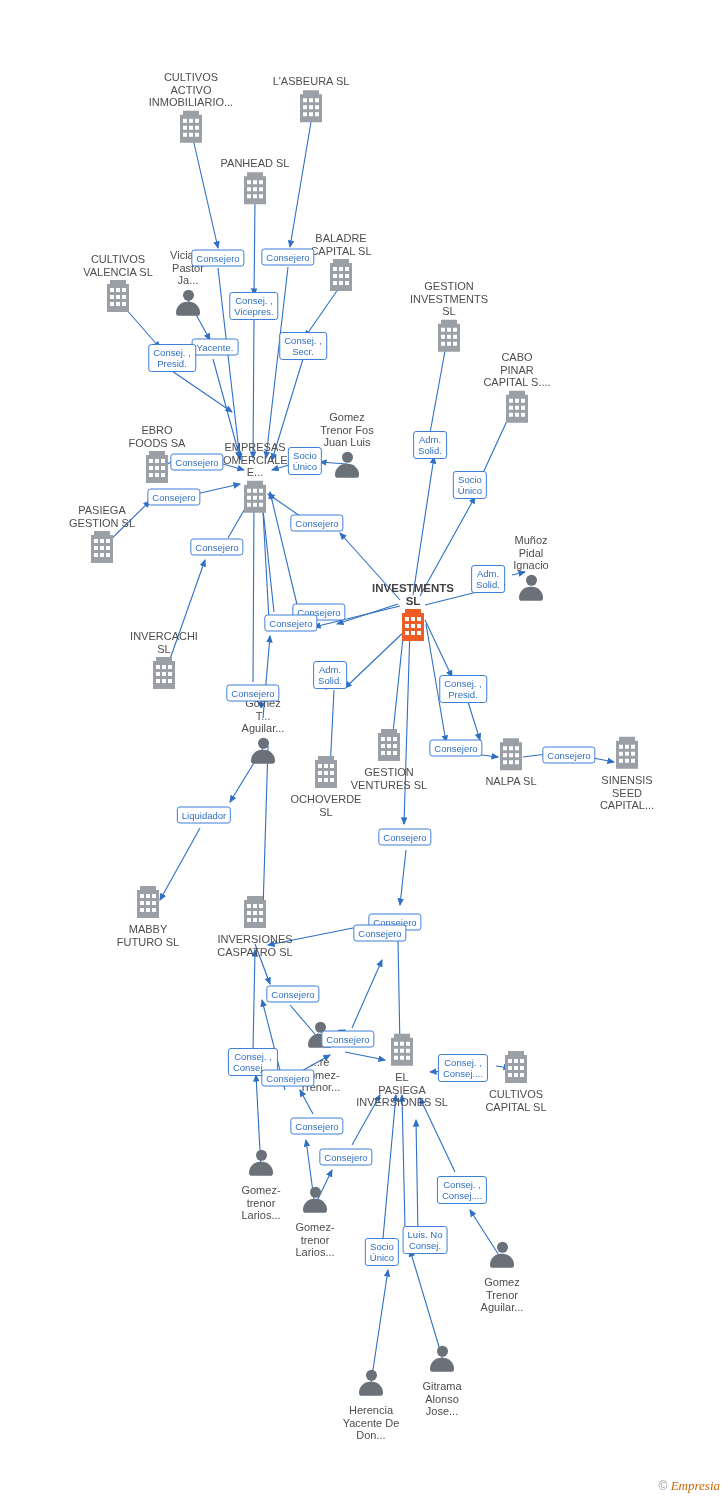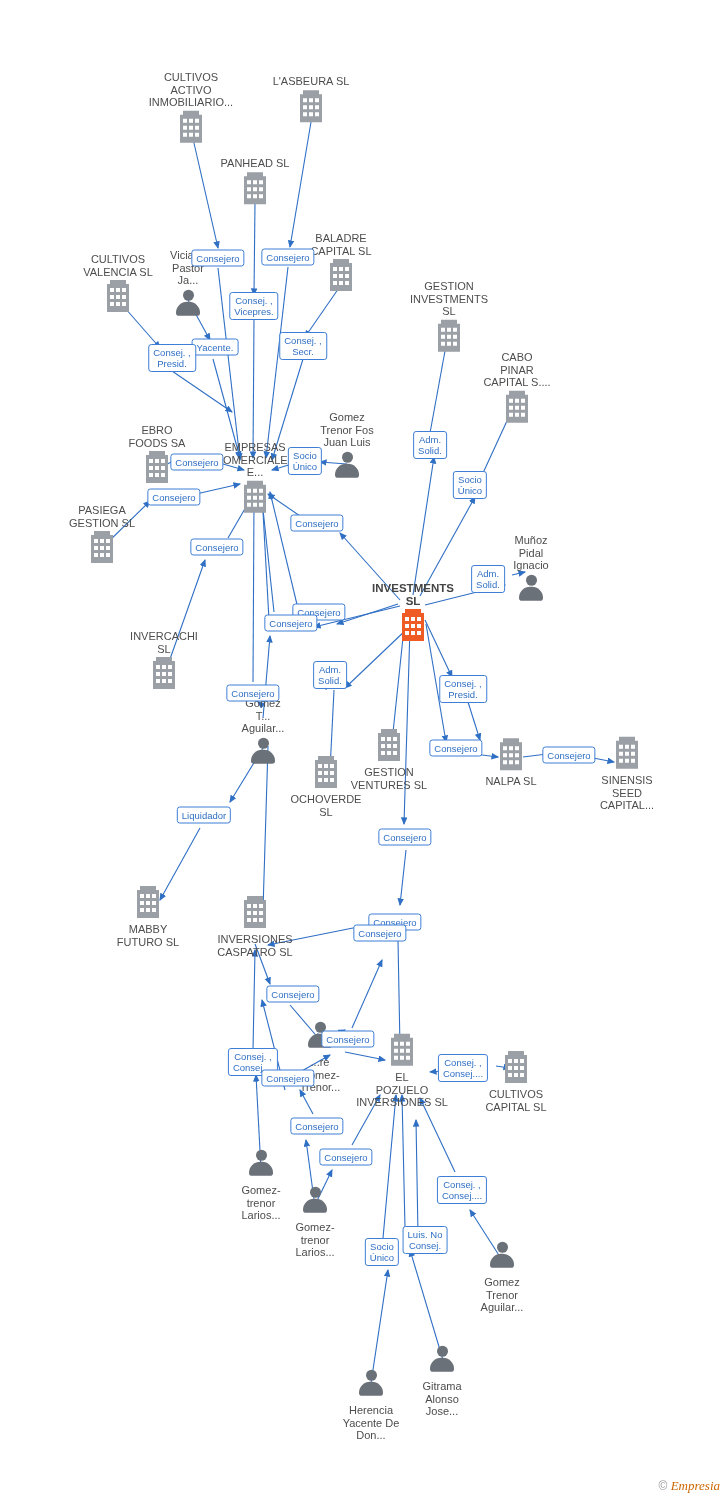--- a/index.html
+++ b/index.html
@@ -351,21 +351,21 @@
       </div>
       <div class="node person lbl-bottom" style="left: 320px; top: 1057px;">
         <span class="glyph"><span class="per"><span class="head"></span><span class="torso"></span></span></span>
         <span class="label">...re
 Gomez-
 Trenor...</span>
       </div>
       <div class="node company lbl-bottom" style="left: 402px; top: 1071px;">
         <span class="glyph"><span class="bld"><span class="roof"></span><span class="body"></span><span class="win" style="left: 5px; top: 8px;"></span><span class="win" style="left: 11px; top: 8px;"></span><span class="win" style="left: 17px; top: 8px;"></span><span class="win" style="left: 5px; top: 15px;"></span><span class="win" style="left: 11px; top: 15px;"></span><span class="win" style="left: 17px; top: 15px;"></span><span class="win" style="left: 5px; top: 22px;"></span><span class="win" style="left: 11px; top: 22px;"></span><span class="win" style="left: 17px; top: 22px;"></span></span></span>
         <span class="label">EL
-POZUELO
+PASIEGA
 INVERSIONES SL</span>
       </div>
       <div class="node company lbl-bottom" style="left: 516px; top: 1082px;">
         <span class="glyph"><span class="bld"><span class="roof"></span><span class="body"></span><span class="win" style="left: 5px; top: 8px;"></span><span class="win" style="left: 11px; top: 8px;"></span><span class="win" style="left: 17px; top: 8px;"></span><span class="win" style="left: 5px; top: 15px;"></span><span class="win" style="left: 11px; top: 15px;"></span><span class="win" style="left: 17px; top: 15px;"></span><span class="win" style="left: 5px; top: 22px;"></span><span class="win" style="left: 11px; top: 22px;"></span><span class="win" style="left: 17px; top: 22px;"></span></span></span>
         <span class="label">CULTIVOS
 CAPITAL  SL</span>
       </div>
       <div class="node person lbl-bottom" style="left: 261px; top: 1185px;">
         <span class="glyph"><span class="per"><span class="head"></span><span class="torso"></span></span></span>
         <span class="label">Gomez-

